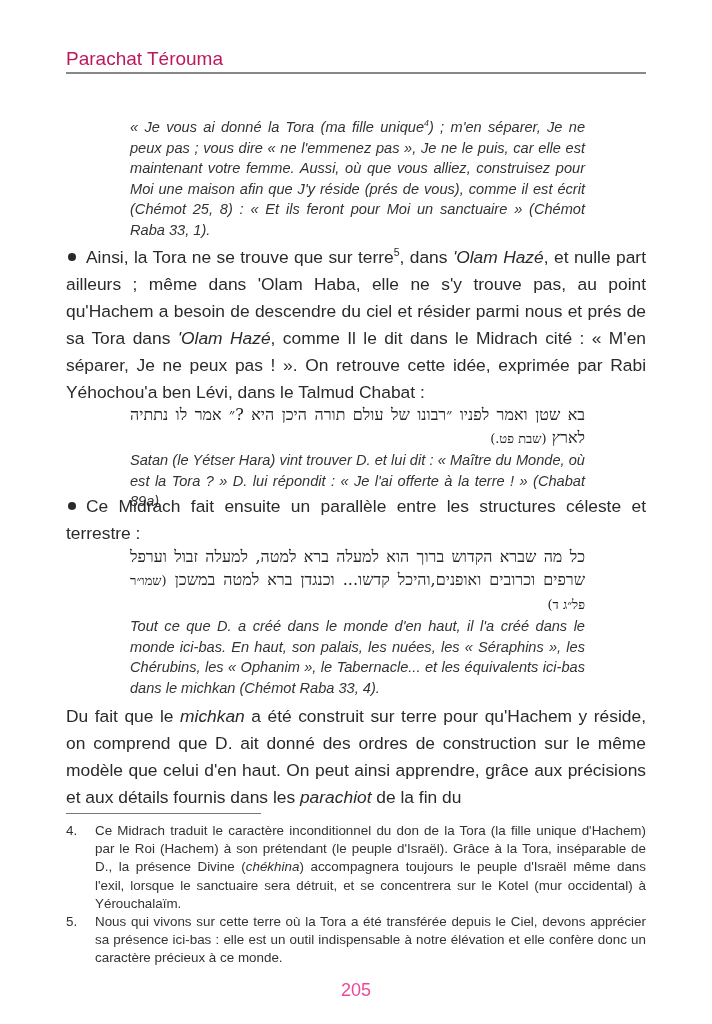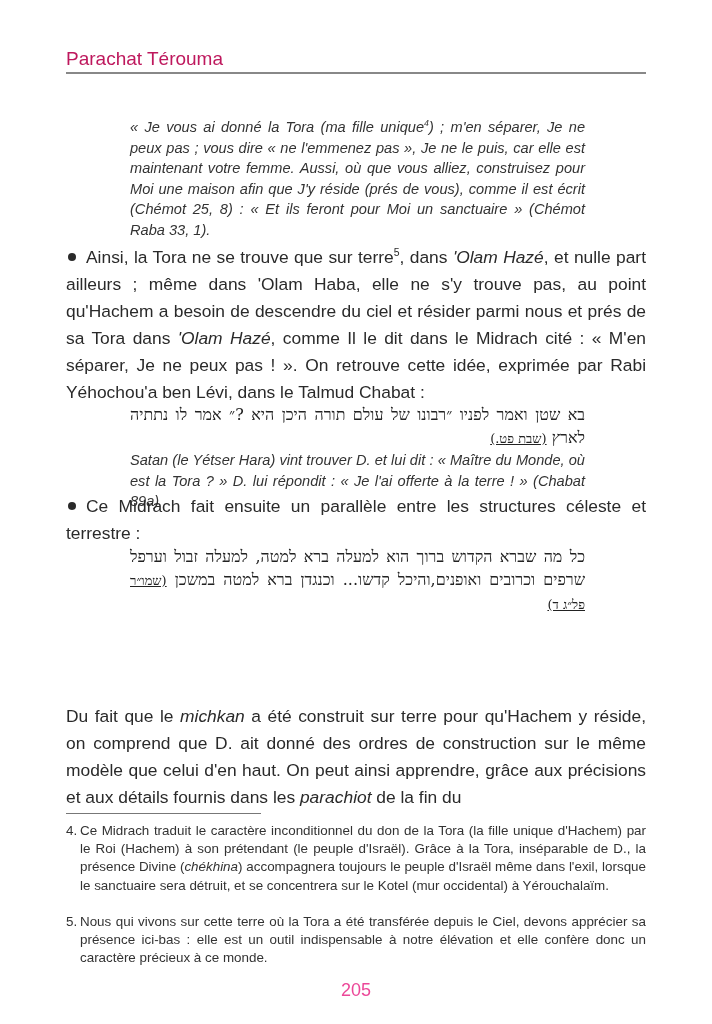--- a/index.html
+++ b/index.html
@@ -5,26 +5,26 @@
   html,body{margin:0;padding:0;background:#fff;}
   body{width:712px;height:1024px;position:relative;overflow:hidden;color:#2a2a2a;font-family:"Liberation Sans",sans-serif;}
   .header{position:absolute;left:66px;top:40px;width:580px;height:30px;display:flex;justify-content:space-between;align-items:flex-end;font-size:19px;color:#be185d;}
   .header-rule{position:absolute;left:66px;top:72px;width:580px;height:2px;background:#888;}
   .quote{position:absolute;left:130px;width:455px;font-style:italic;font-size:14.6px;line-height:20.5px;text-align:justify;color:#333;}
   .quote p{margin:0;}
   .para{position:absolute;left:66px;width:580px;font-size:17.4px;line-height:27px;text-align:justify;color:#2a2a2a;}
   .para p{margin:0;}
   .bullet{display:inline-block;width:8px;height:8px;border-radius:50%;background:#2a2a2a;margin:0 10px 3px 2px;vertical-align:middle;}
   .hebrew{direction:rtl;text-align:justify;font-family:"DejaVu Serif",serif;font-size:16px;line-height:23px;font-style:normal;color:#222;}
-  .hebrew .src{font-size:13px;text-decoration:underline;}
+  .hebrew .src{font-size:13px;}
   sup{font-size:60%;line-height:0;}
   .fn-rule{position:absolute;left:66px;top:813px;width:195px;height:1px;background:#777;}
   .fn{position:absolute;left:66px;width:580px;font-size:13.4px;line-height:18.2px;text-align:justify;color:#333;}
   .fn .num{position:absolute;left:0;top:0;}
-  .fn .txt{margin-left:14px;}
+  .fn .txt{margin-left:29px;}
   .page-number{position:absolute;left:0;width:712px;top:980px;text-align:center;font-size:18px;color:#ec4899;}
   i{font-style:italic;}
 </style>
 </head>
 <body>
 
 <div class="header">
   <span>Parachat Térouma</span>
 </div>
 <div class="header-rule"></div>
@@ -41,20 +41,21 @@
   <p class="hebrew"><span>בא שטן ואמר לפניו ״רבונו של עולם תורה היכן היא ?״ אמר לו נתתיה לארץ</span> <span class="src">(שבת פט.)</span></p>
   <p>Satan (le Yétser Hara) vint trouver D. et lui dit : « Maître du Monde, où est la Tora ? » D. lui répondit : « Je l'ai offerte à la terre ! » (Chabat 89a)</p>
 </div>
 
 <div class="para" style="top:493px;">
   <p><span class="bullet"></span><span>Ce Midrach fait ensuite un parallèle entre les structures céleste et terrestre :</span></p>
 </div>
 
 <div class="quote" style="top:545px;">
   <p class="hebrew"><span>כל מה שברא הקדוש ברוך הוא למעלה ברא למטה, למעלה זבול וערפל שרפים וכרובים ואופנים,והיכל קדשו... וכנגדן ברא למטה במשכן</span> <span class="src">(שמו״ר פל״ג ד)</span></p>
+  <p>Tout ce que D. a créé dans le monde d'en haut, il l'a créé dans le monde ici-bas. En haut, son palais, les nuées, les « Séraphins », les Chérubins, les « Ophanim », le Tabernacle... et les équivalents ici-bas dans le michkan (Chémot Raba 33, 4).</p>
 </div>
 
 <div class="para" style="top:703px;">
   <p><span>Du fait que le </span><i>michkan</i><span> a été construit sur terre pour qu'Hachem y réside, on comprend que D. ait donné des ordres de construction sur le même modèle que celui d'en haut. On peut ainsi apprendre, grâce aux précisions et aux détails fournis dans les </span><i>parachiot</i><span> de la fin du</span></p>
 </div>
 
 <div class="fn-rule"></div>
 
 <div class="fn" style="top:822px;">
   <span class="num">4.</span>

